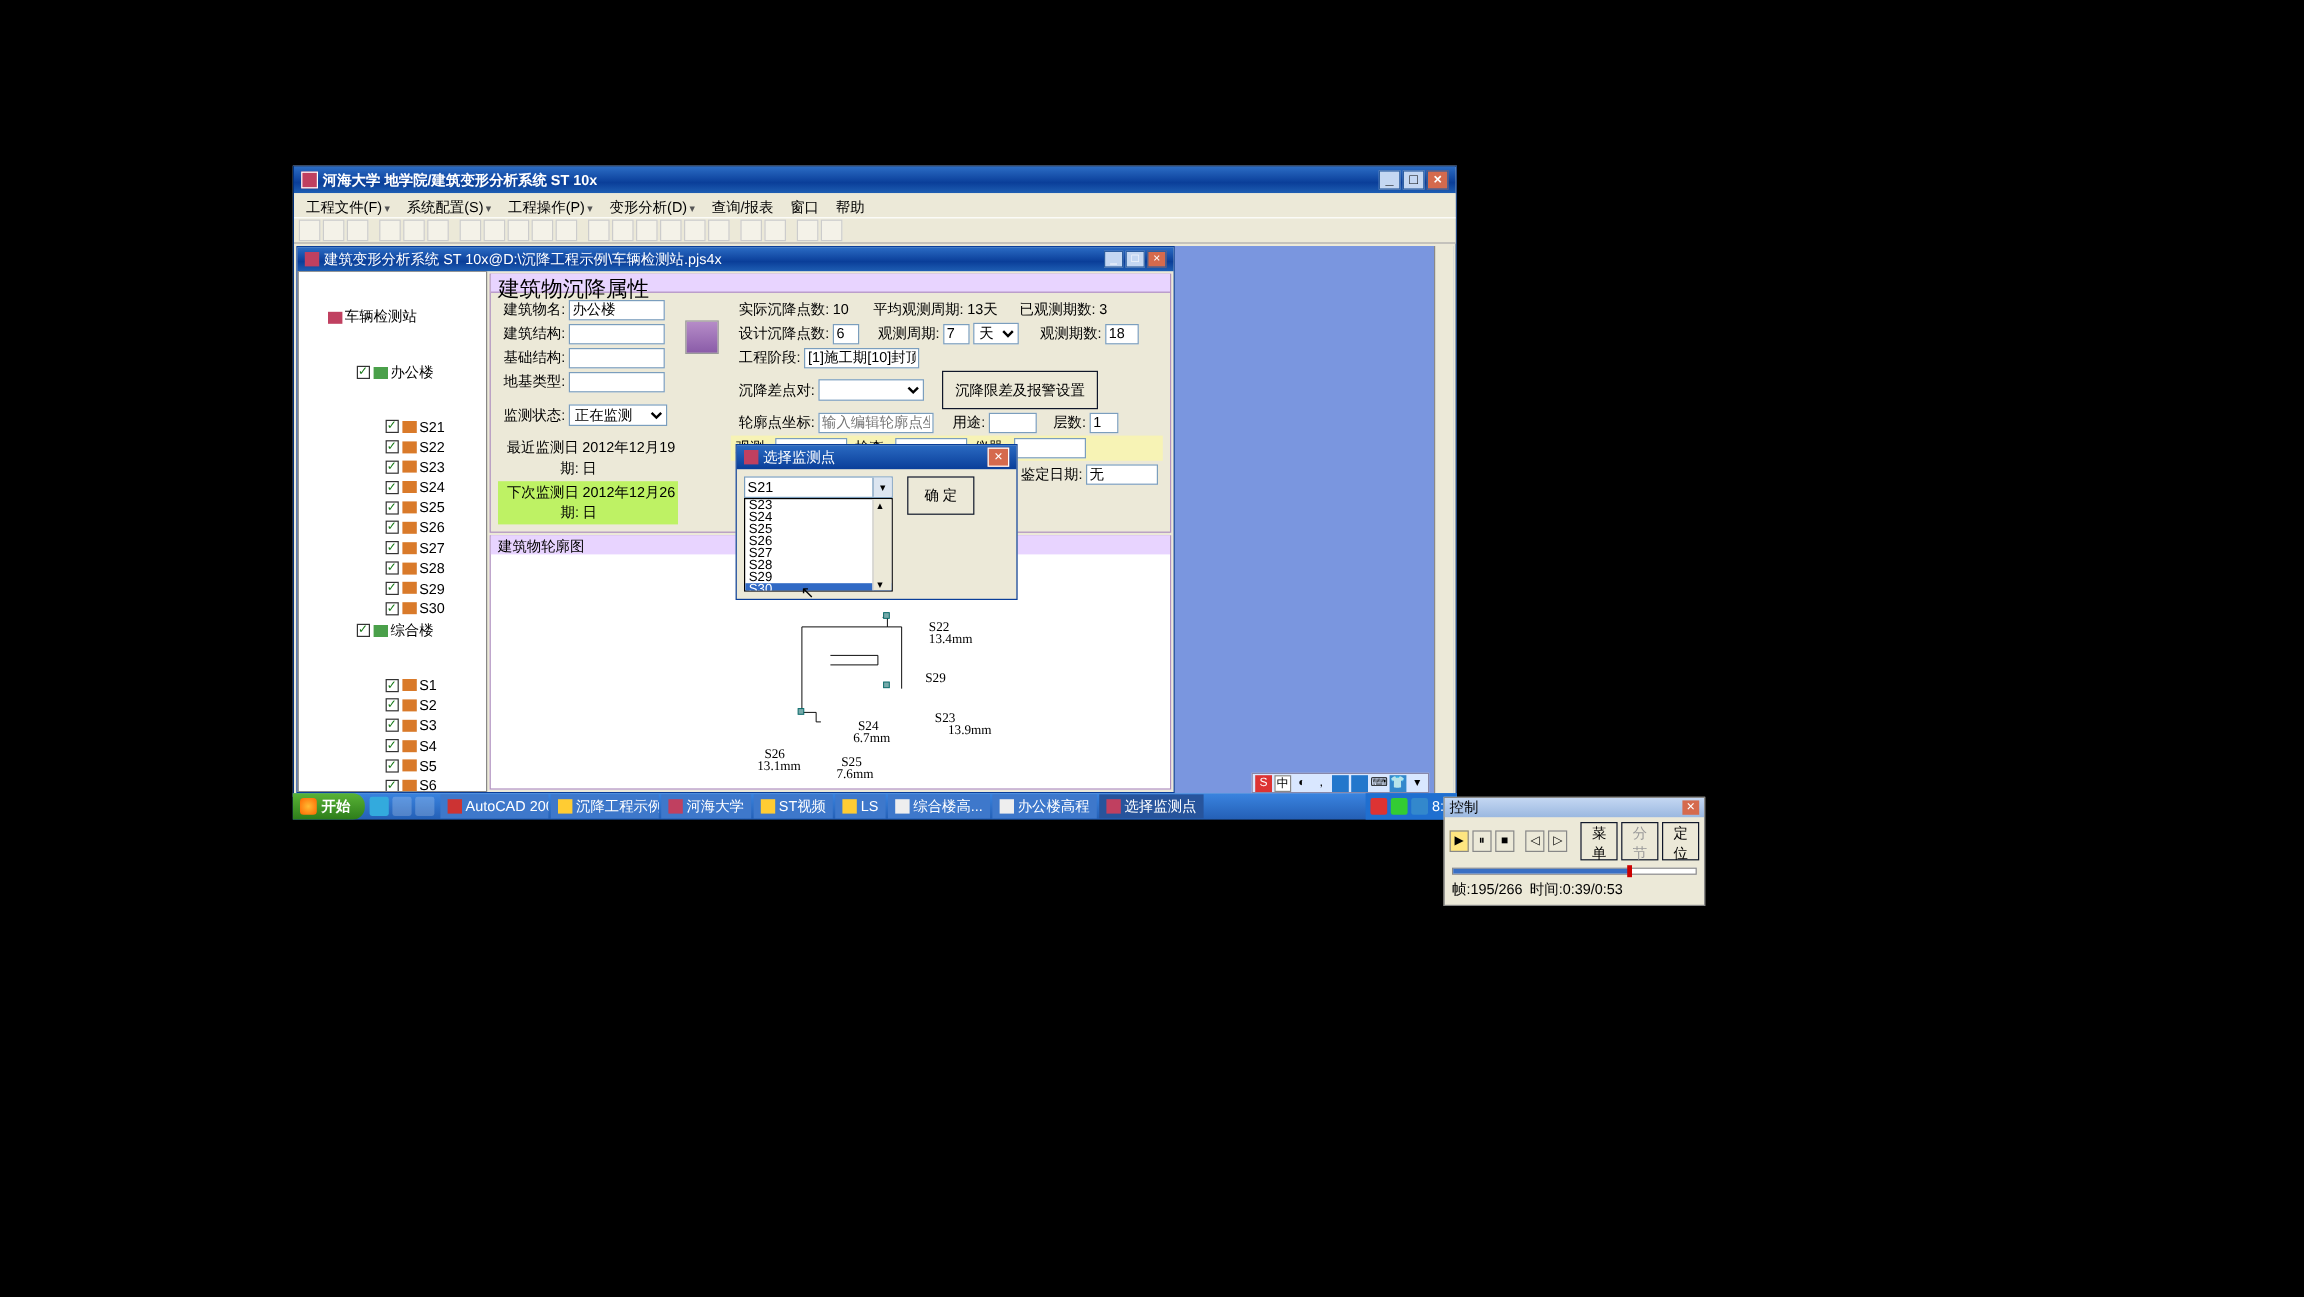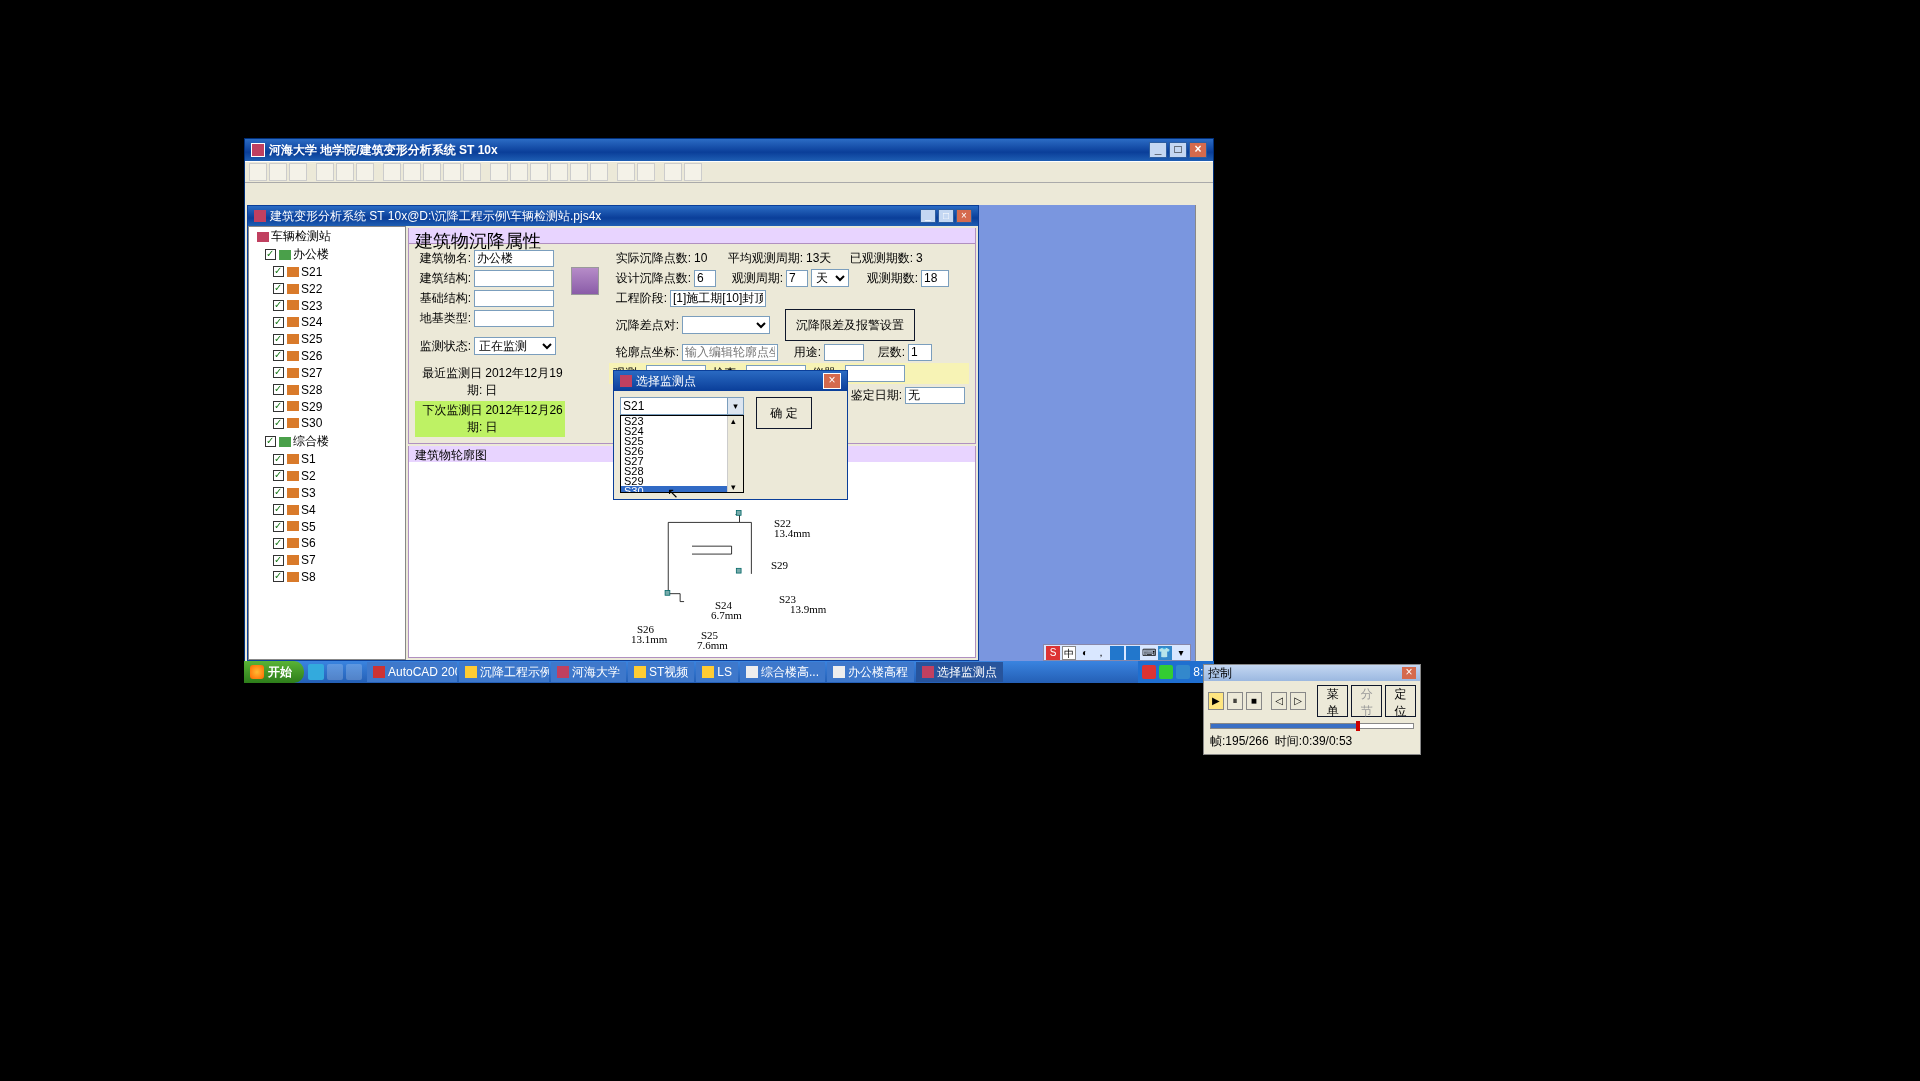--- a/index.html
+++ b/index.html
@@ -27,21 +27,21 @@
 
 .doc-window { position: absolute; left: 0; top: 0; width: 732px; height: 456px; background: #ece9d8; border: 1px solid #0a3e99; }
 .doc-title { height: 20px; background: linear-gradient(to bottom,#2b6cc4,#0a3e99 60%,#1e5eb3); color: #fff; padding: 2px 6px; display: flex; align-items: center; font-size: 11px; }
 .doc-title .icn { width: 12px; height: 12px; background: #c04060; margin-right: 4px; }
 .doc-btns { margin-left: auto; display: flex; gap: 2px; }
 .doc-btns span { width: 16px; height: 14px; background: #c4d7f2; border: 1px solid #2d5ea0; text-align: center; line-height: 11px; font-size: 10px; cursor: pointer; }
 .doc-btns .close { background: #d56a4d; color: #fff; }
 
 .doc-body { display: flex; height: calc(100% - 20px); }
 .tree-pane { width: 158px; background: #fff; border: 1px solid #888; overflow: auto; font-size: 12px; }
-.tree-pane ul { list-style: none; padding-left: 8px; }
+.tree-pane ul { list-style: none; padding-left: 24px; margin-top: 28px; }
 .tree-pane li { padding: 1px 0; white-space: nowrap; }
 .tree-pane .cb { width: 11px; height: 11px; border: 1px solid #333; display: inline-block; vertical-align: middle; margin-right: 3px; position: relative; background: #fff; }
 .tree-pane .cb::after { content: "✓"; color: #1a7a1a; font-size: 10px; position: absolute; top: -2px; left: 0; }
 .tree-pane .node-ic { width: 12px; height: 10px; display: inline-block; vertical-align: middle; background: #d97a2a; margin-right: 2px; }
 .tree-pane .node-ic.green { background: #4aa04a; }
 .tree-pane .node-ic.red { background: #c04060; }
 .tree-pane .lbl { vertical-align: middle; }
 
 .right-pane { flex: 1; display: flex; flex-direction: column; padding: 2px; gap: 2px; }
 .groupbox { border: 1px solid #b090c0; position: relative; padding: 18px 6px 4px 6px; background: #ece9d8; }
@@ -114,20 +114,29 @@
 
 <div class="app-window">
   <div class="titlebar">
     <span class="icn"></span>
     <span>河海大学 地学院/建筑变形分析系统 ST 10x</span>
     <div class="titlebtns">
       <span>_</span>
       <span>□</span>
       <span class="close">×</span>
     </div>
+  </div>
+  <div class="menubar">
+    <span class="drop">工程文件(F)</span>
+    <span class="drop">系统配置(S)</span>
+    <span class="drop">工程操作(P)</span>
+    <span class="drop">变形分析(D)</span>
+    <span>查询/报表</span>
+    <span>窗口</span>
+    <span>帮助</span>
   </div>
   <div class="toolbar">
     <div class="tbtn"></div>
     <div class="tbtn"></div>
     <div class="tbtn"></div>
     <div class="tbsep"></div>
     <div class="tbtn"></div>
     <div class="tbtn"></div>
     <div class="tbtn"></div>
     <div class="tbsep"></div>

